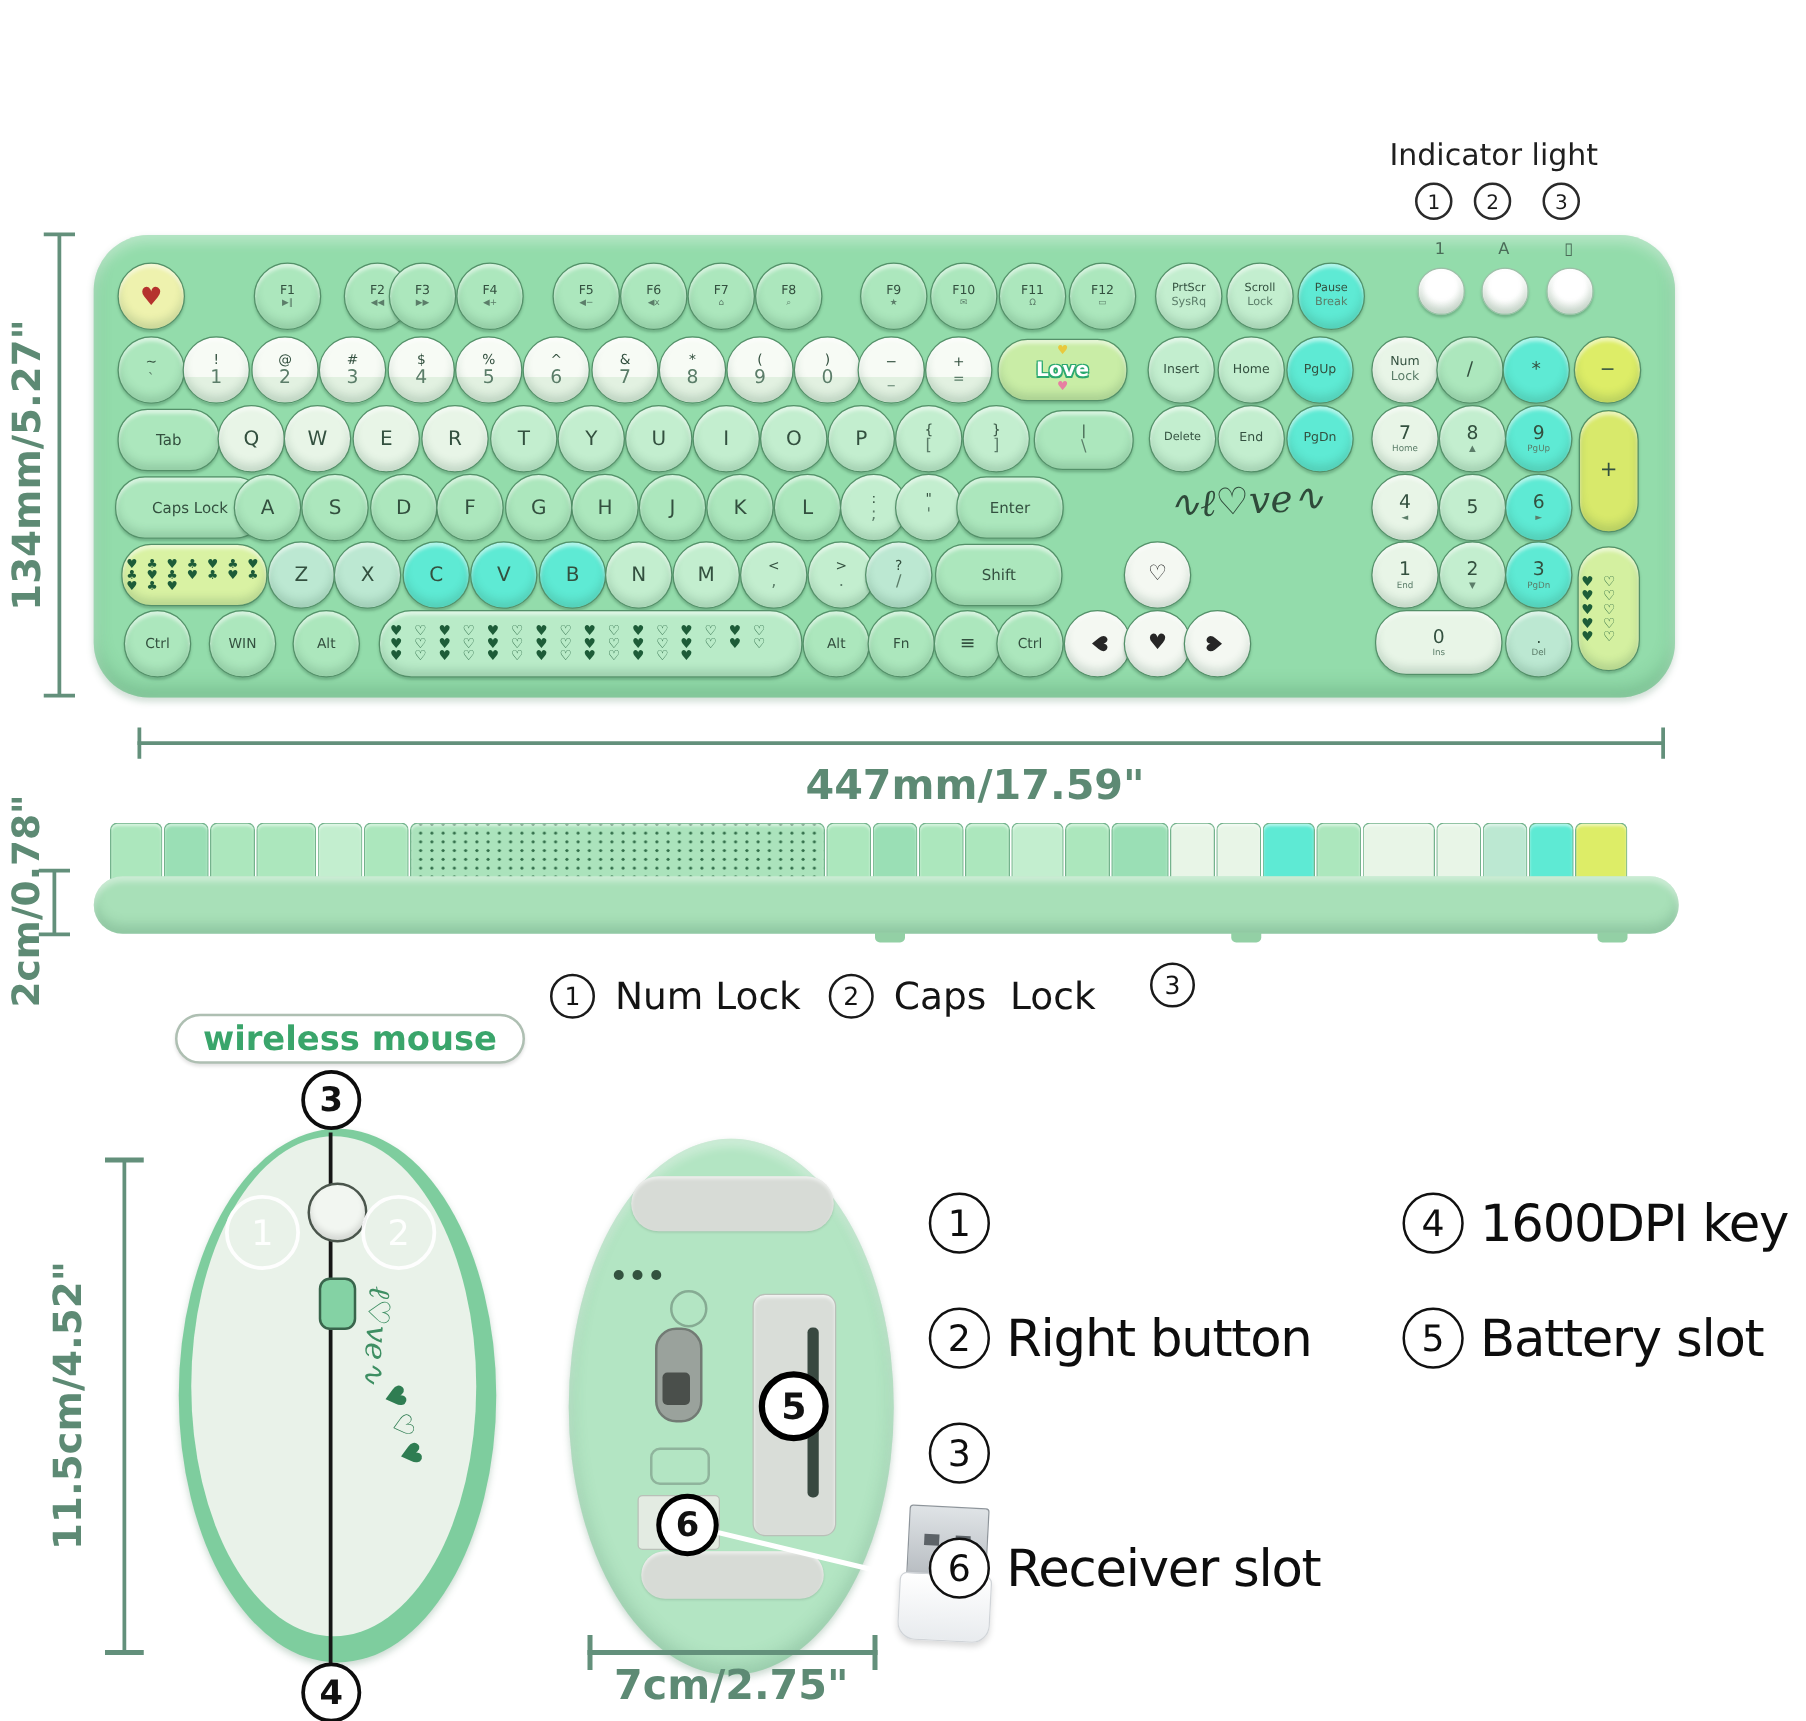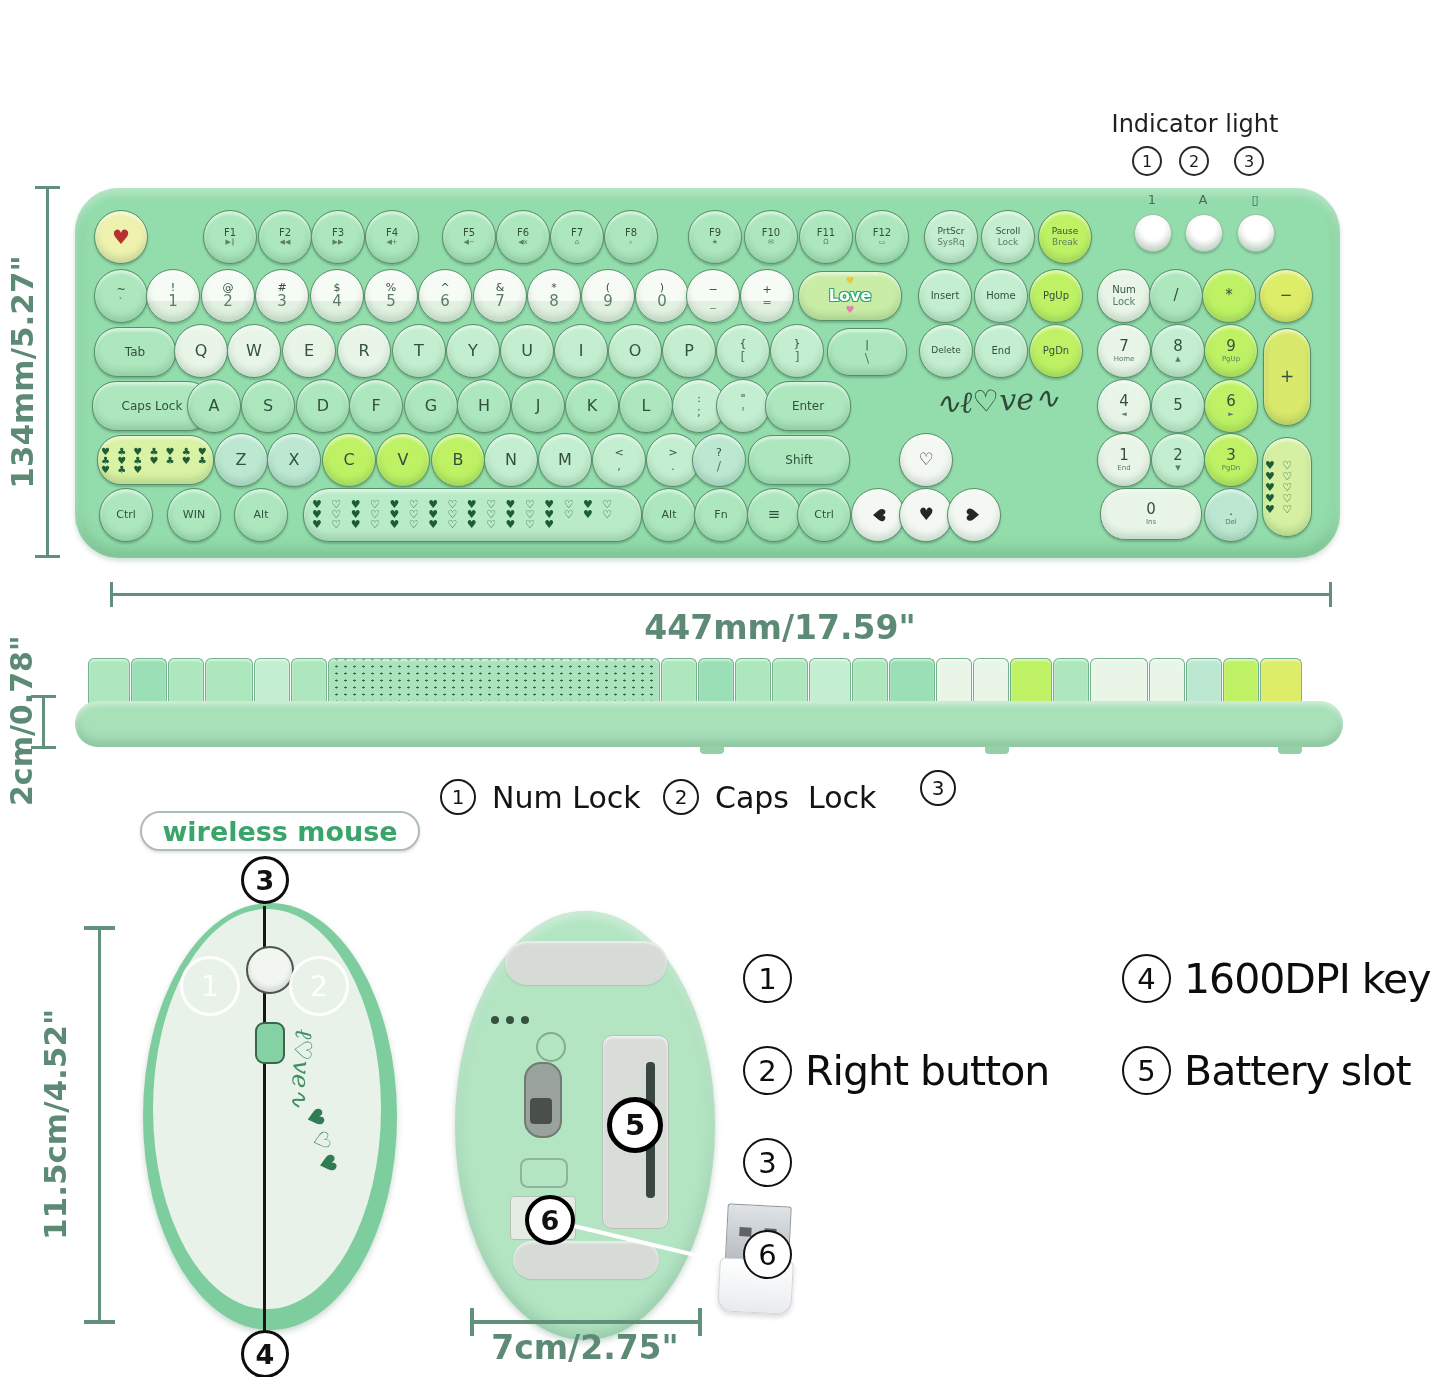--- a/index.html
+++ b/index.html
@@ -24,21 +24,21 @@
   .kb-body{position:absolute;left:75px;top:188px;width:1265px;height:370px;background:#93dcab;border-radius:44px;
            box-shadow:inset 0 5px 10px rgba(255,255,255,.4),inset 0 -8px 14px rgba(50,110,75,.25),0 3px 5px rgba(80,130,100,.25);}
   .key{position:absolute;border:1.5px solid #549069;display:flex;flex-direction:column;align-items:center;
        justify-content:center;color:#33503f;line-height:1.05;gap:1px;
        box-shadow:inset 0 3px 3px rgba(255,255,255,.55),inset 0 -5px 7px rgba(40,90,60,.18),0 2px 2px rgba(40,90,60,.3);}
   .key span{display:block;text-align:center;}
   .kbsub{color:#5b7d69;}
   .c-m1{background:#ace7bd}.c-m2{background:#c3eecf}.c-m3{background:#9adfb5}
   .c-w1{background:linear-gradient(180deg,#f7fbf5 60%,#e2f1e1 60%)}
   .c-w2{background:#e8f5e7}
-  .c-t1{background:#bce8d2}.c-t2{background:#bef264}
+  .c-t1{background:#bce8d2}.c-t2{background:#5eead4}
   .c-y1{background:#dded67}.c-y2{background:#d8e96b}
   .c-ind{background:radial-gradient(circle at 50% 36%,#ffffff 0 42%,#eaf0e9 72%,#dde5dc);border-color:#9dbfa8}
   .c-esc{background:#eef2ae}
   .c-love{background:#c9eda6}
   .c-lshift{background:#d9f2a3}
   .c-space{background:#b9ebc8}
   .c-npent{background:#d4f0a0}
   .c-hk{background:#f4f8f2}
   .pat{position:absolute;inset:0;overflow:hidden;color:#1d5c38;display:flex;flex-wrap:wrap;
        align-content:center;justify-content:center;}
@@ -134,21 +134,21 @@
       <span class="indlabel" style="left: 1255px; top: 192px;">▯</span>
     </div>
   <div id="keys">
       <div class="key c-esc" style="left: 94px; top: 210px; width: 52px; height: 52px; border-radius: 50%;">
         <span style="color:#b5322e;font-size:20px">♥</span>
       </div>
       <div class="key c-m1" style="left: 203px; top: 210px; width: 52px; height: 52px; border-radius: 50%;">
         <span style="font-size:10px">F1</span>
         <span class="kbsub" style="font-size:7px">▶∥</span>
       </div>
-      <div class="key c-m1" style="left: 258px; top: 210px; width: 52px; height: 52px; border-radius: 50%; align-items: center;">
+      <div class="key c-m1" style="left: 275px; top: 210px; width: 52px; height: 52px; border-radius: 50%; align-items: center;">
         <span style="font-size:10px">F2</span>
         <span class="kbsub" style="font-size:7px">◀◀</span>
       </div>
       <div class="key c-m1" style="left: 311px; top: 210px; width: 52px; height: 52px; border-radius: 50%;">
         <span style="font-size:10px">F3</span>
         <span class="kbsub" style="font-size:7px">▶▶</span>
       </div>
       <div class="key c-m1" style="left: 365px; top: 210px; width: 52px; height: 52px; border-radius: 50%;">
         <span style="font-size:10px">F4</span>
         <span class="kbsub" style="font-size:7px">◀+</span>
@@ -619,20 +619,21 @@
       </div>
       <div class="mlg" style="left: 743px; top: 1046px;">
         <span class="cnum">2</span>
         <span class="mtxt">Right button</span>
       </div>
       <div class="mlg" style="left: 743px; top: 1138px;">
         <span class="cnum">3</span>
       </div>
       <div class="mlg" style="left: 743px; top: 1230px;">
         <span class="cnum">6</span>
+        <span class="mtxt">Receiver slot</span>
       </div>
       <div class="mlg" style="left: 1122px; top: 954px;">
         <span class="cnum">4</span>
         <span class="mtxt">1600DPI key</span>
       </div>
       <div class="mlg" style="left: 1122px; top: 1046px;">
         <span class="cnum">5</span>
         <span class="mtxt">Battery slot</span>
       </div>
     </div>

